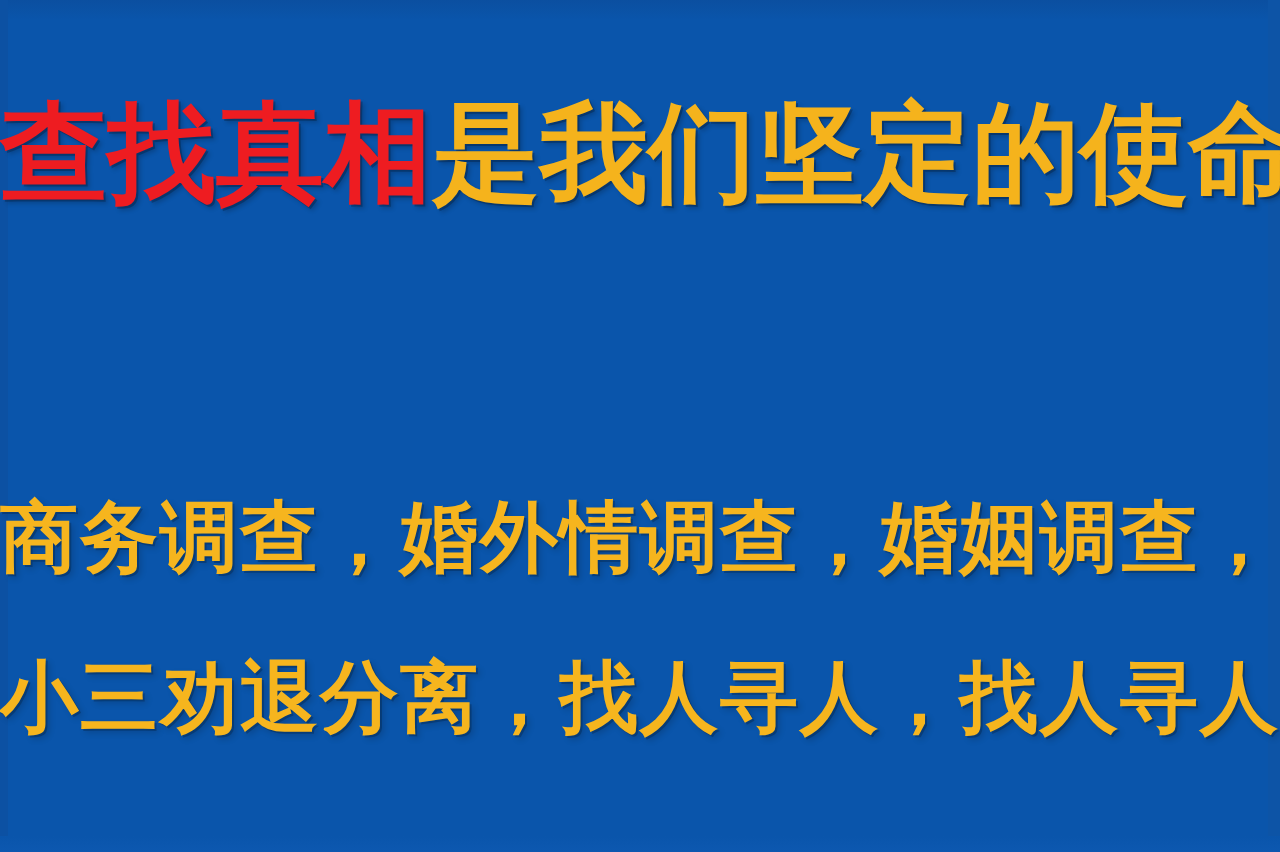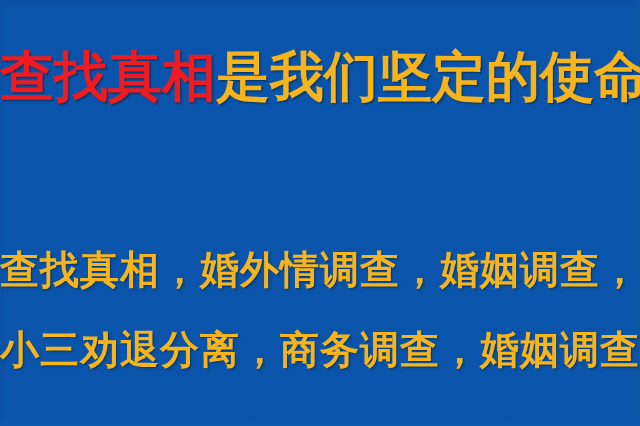--- a/index.html
+++ b/index.html
@@ -114,19 +114,19 @@
 
   <div class="band-top"></div>
   <div class="edge-left"></div>
   <div class="edge-right"></div>
 
   <div class="line" id="line1">
     <span class="seg-red">查找真相</span><span class="seg-gold">是我们坚定的使命</span>
   </div>
 
 
-  <div class="line" id="line3">查找真相，婚外情调查，婚姻调查，</div>
+  <div class="line" id="line3">商务调查，婚外情调查，婚姻调查，</div>
 
-  <div class="line" id="line4">小三劝退分离，商务调查，婚姻调查</div>
+  <div class="line" id="line4">小三劝退分离，找人寻人，找人寻人</div>
 
   <div class="band-bottom"></div>
 
 </div>
 
 </body></html>

